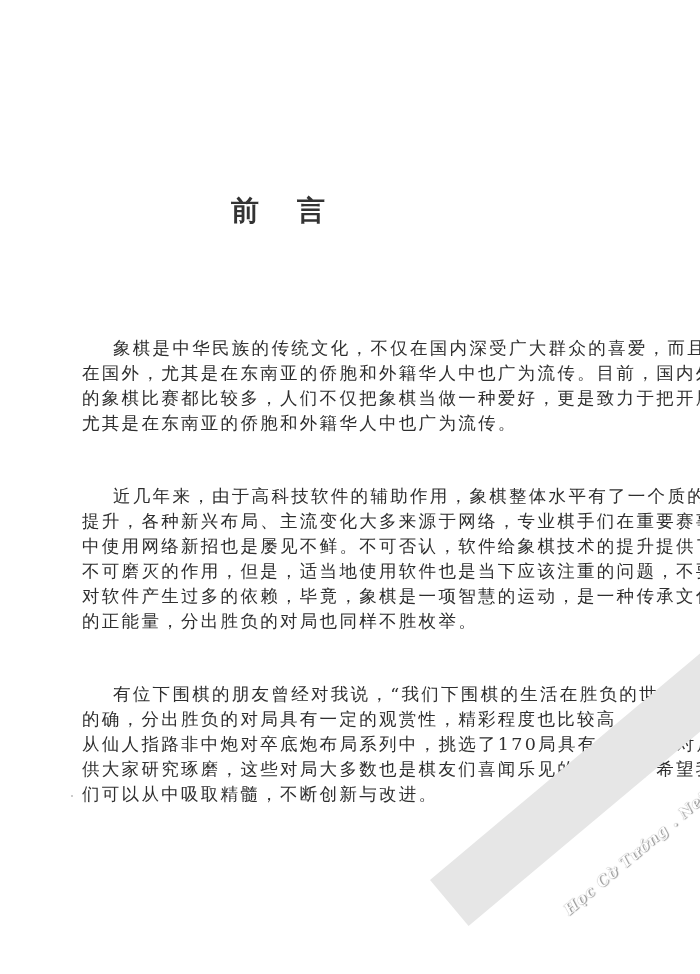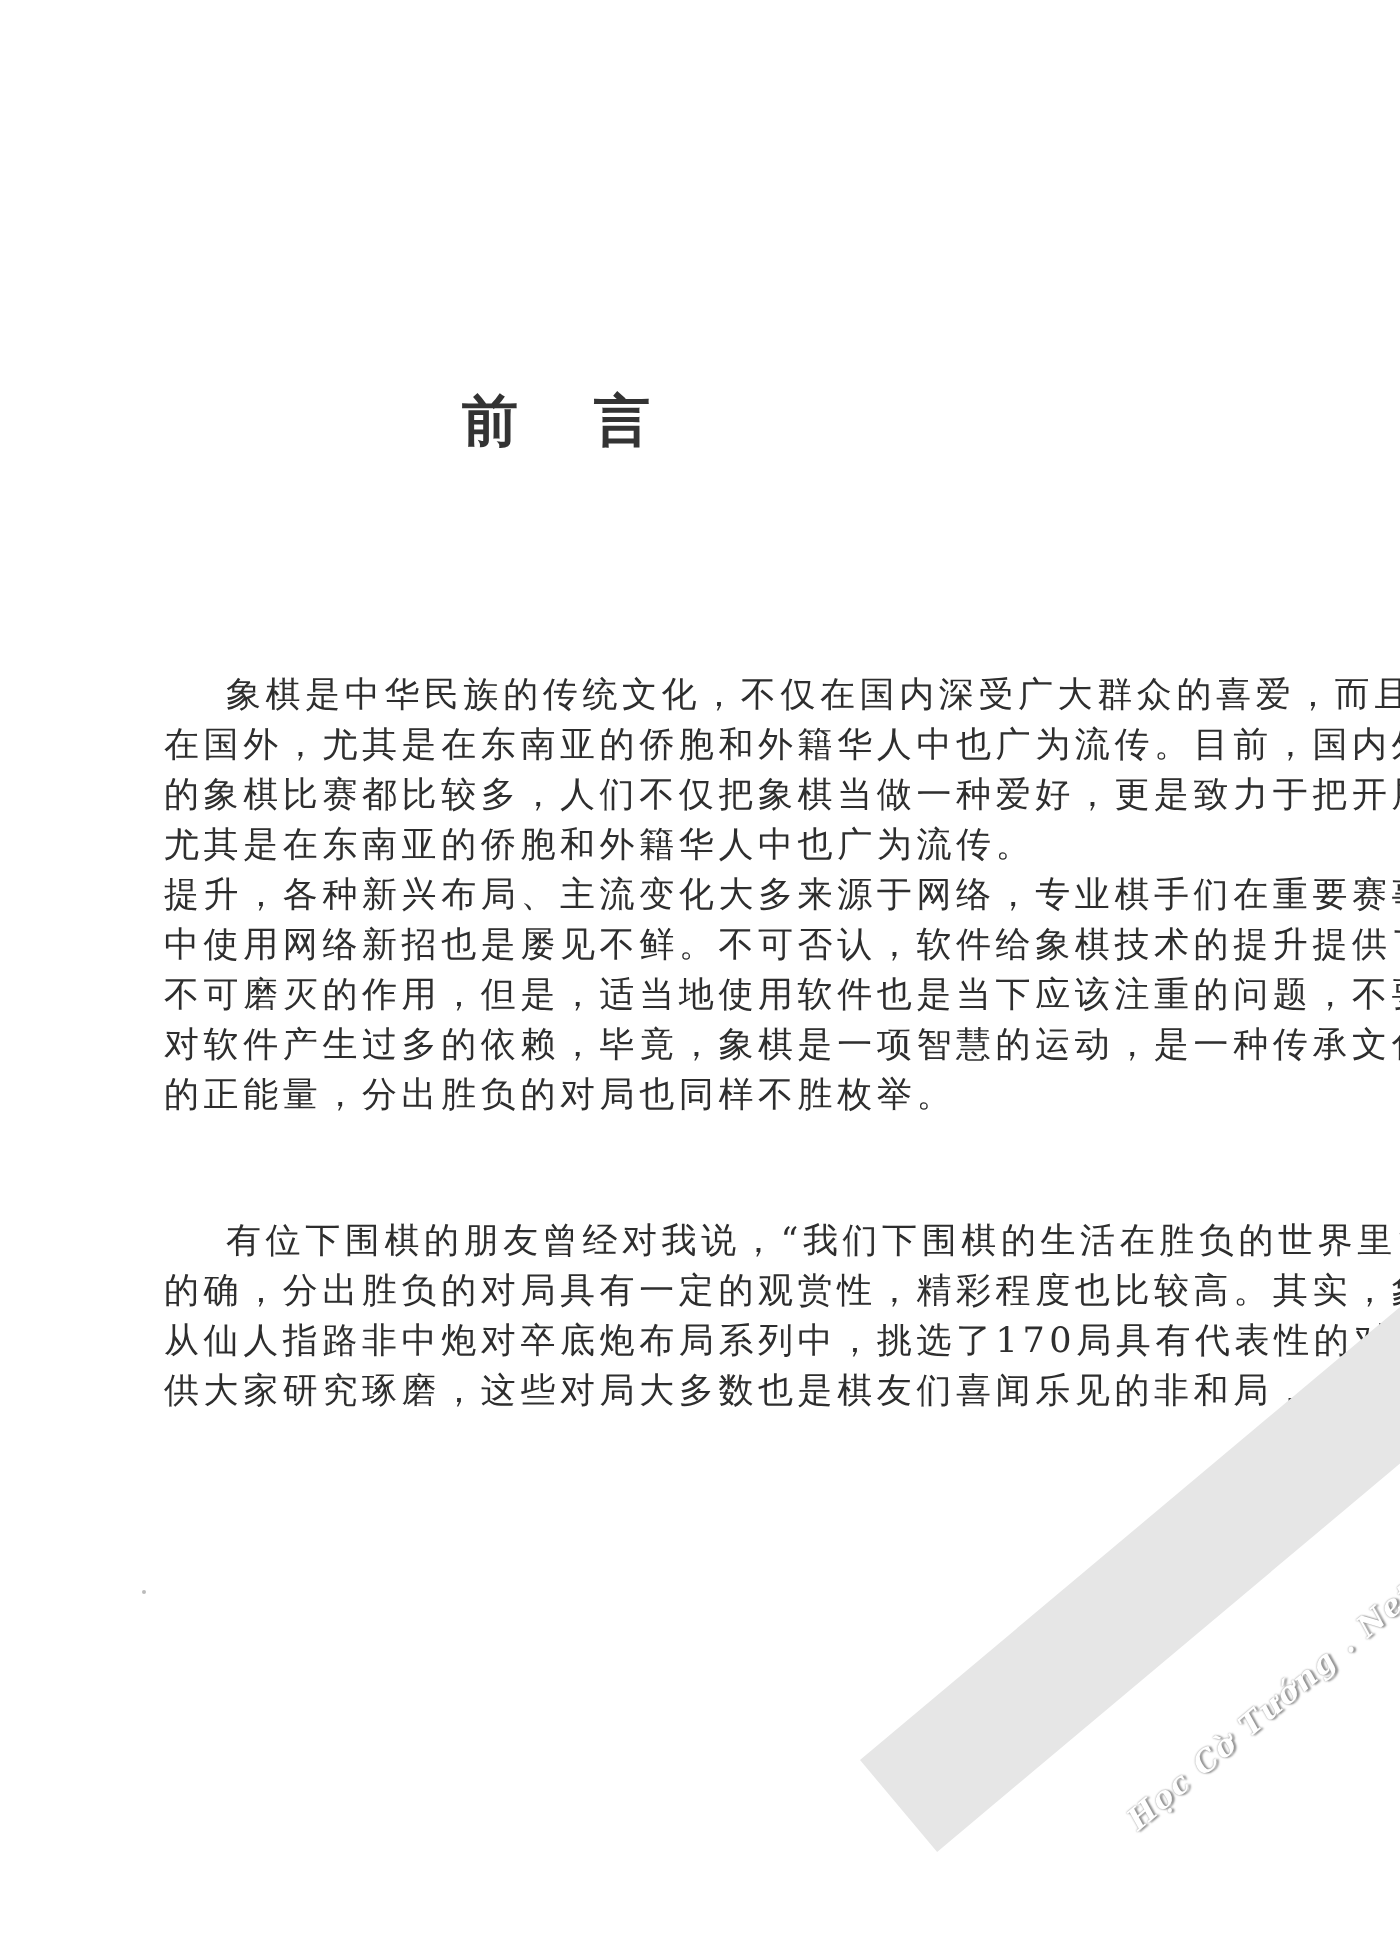--- a/index.html
+++ b/index.html
@@ -46,30 +46,32 @@
   </div>
 
   <div class="body-text">
     <div class="para">
       <span class="line indent">象棋是中华民族的传统文化，不仅在国内深受广大群众的喜爱，而且</span>
       <span class="line">在国外，尤其是在东南亚的侨胞和外籍华人中也广为流传。目前，国内外</span>
       <span class="line">的象棋比赛都比较多，人们不仅把象棋当做一种爱好，更是致力于把开展</span>
       <span class="line last">尤其是在东南亚的侨胞和外籍华人中也广为流传。</span>
     </div>
     <div class="para">
+      <span class="line indent">近几年来，由于高科技软件的辅助作用，象棋整体水平有了一个质的</span>
       <span class="line">提升，各种新兴布局、主流变化大多来源于网络，专业棋手们在重要赛事</span>
       <span class="line">中使用网络新招也是屡见不鲜。不可否认，软件给象棋技术的提升提供了</span>
       <span class="line">不可磨灭的作用，但是，适当地使用软件也是当下应该注重的问题，不要</span>
       <span class="line">对软件产生过多的依赖，毕竟，象棋是一项智慧的运动，是一种传承文化</span>
       <span class="line last">的正能量，分出胜负的对局也同样不胜枚举。</span>
     </div>
     <div class="para">
       <span class="line indent">有位下围棋的朋友曾经对我说，“我们下围棋的生活在胜负的世界里”。</span>
       <span class="line">的确，分出胜负的对局具有一定的观赏性，精彩程度也比较高。其实，象</span>
       <span class="line">从仙人指路非中炮对卒底炮布局系列中，挑选了170局具有代表性的对局</span>
       <span class="line">供大家研究琢磨，这些对局大多数也是棋友们喜闻乐见的非和局，希望我</span>
+      <span class="line last">们可以从中吸取精髓，不断创新与改进。</span>
     </div>
   </div>
 
   <div class="speck"></div>
   <div class="watermark-band"></div>
   <div class="watermark-text">Học Cờ Tướng . Net</div>
 </div>
 
 </body></html>

